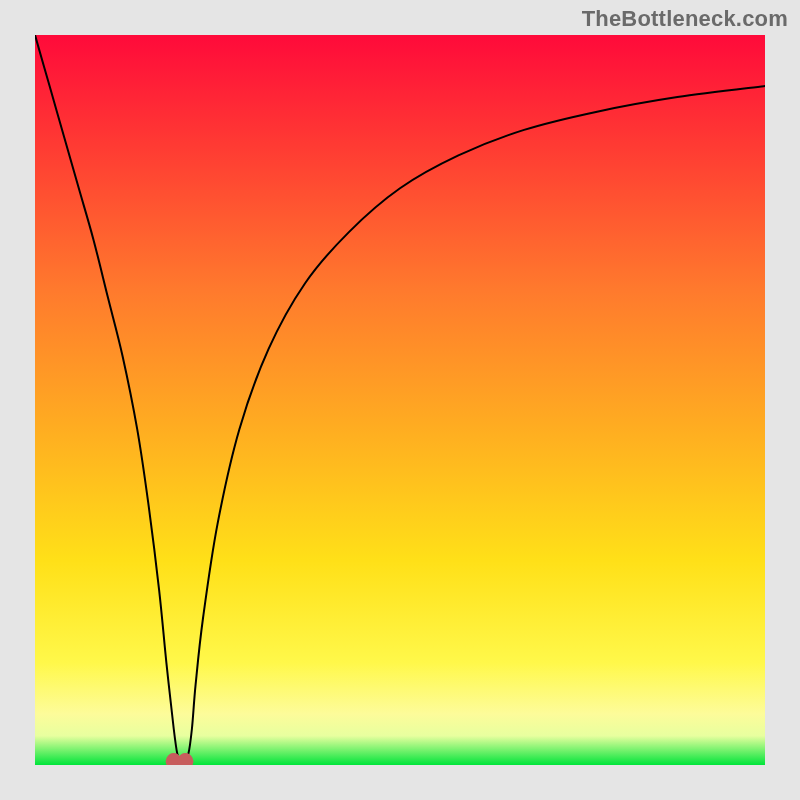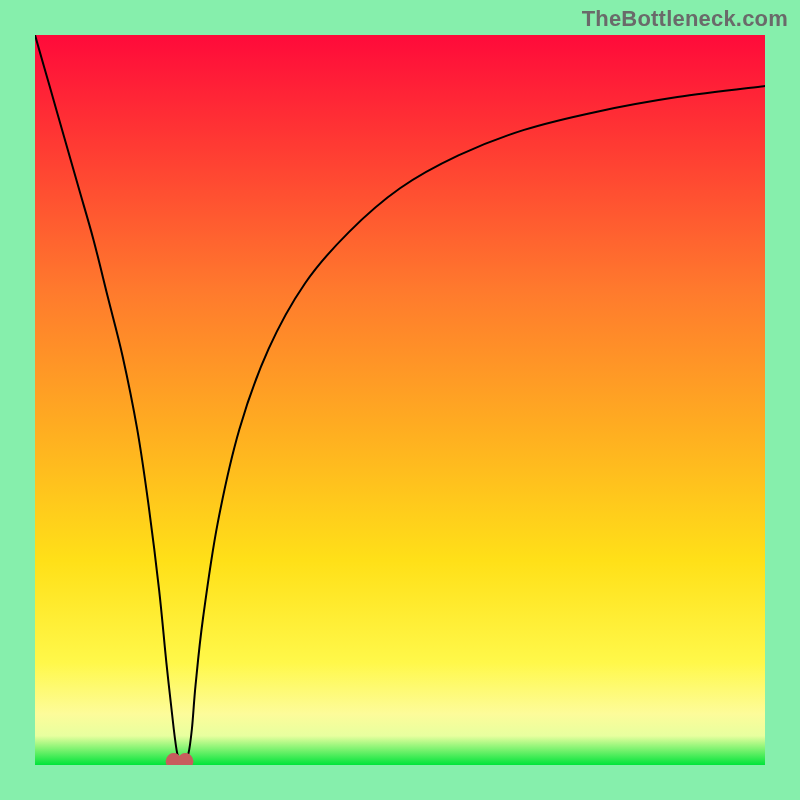--- a/index.html
+++ b/index.html
@@ -9,21 +9,21 @@
     height: 800px;
     background: #000;
     overflow: hidden;
   }
   .frame {
     position: absolute;
     left: 0;
     top: 0;
     width: 800px;
     height: 800px;
-    background: #86efac;
+    background: #e5e5e5;
   }
   .plot-area {
     position: absolute;
     left: 35px;
     top: 35px;
     width: 730px;
     height: 730px;
     overflow: hidden;
   }
   .gradient {

